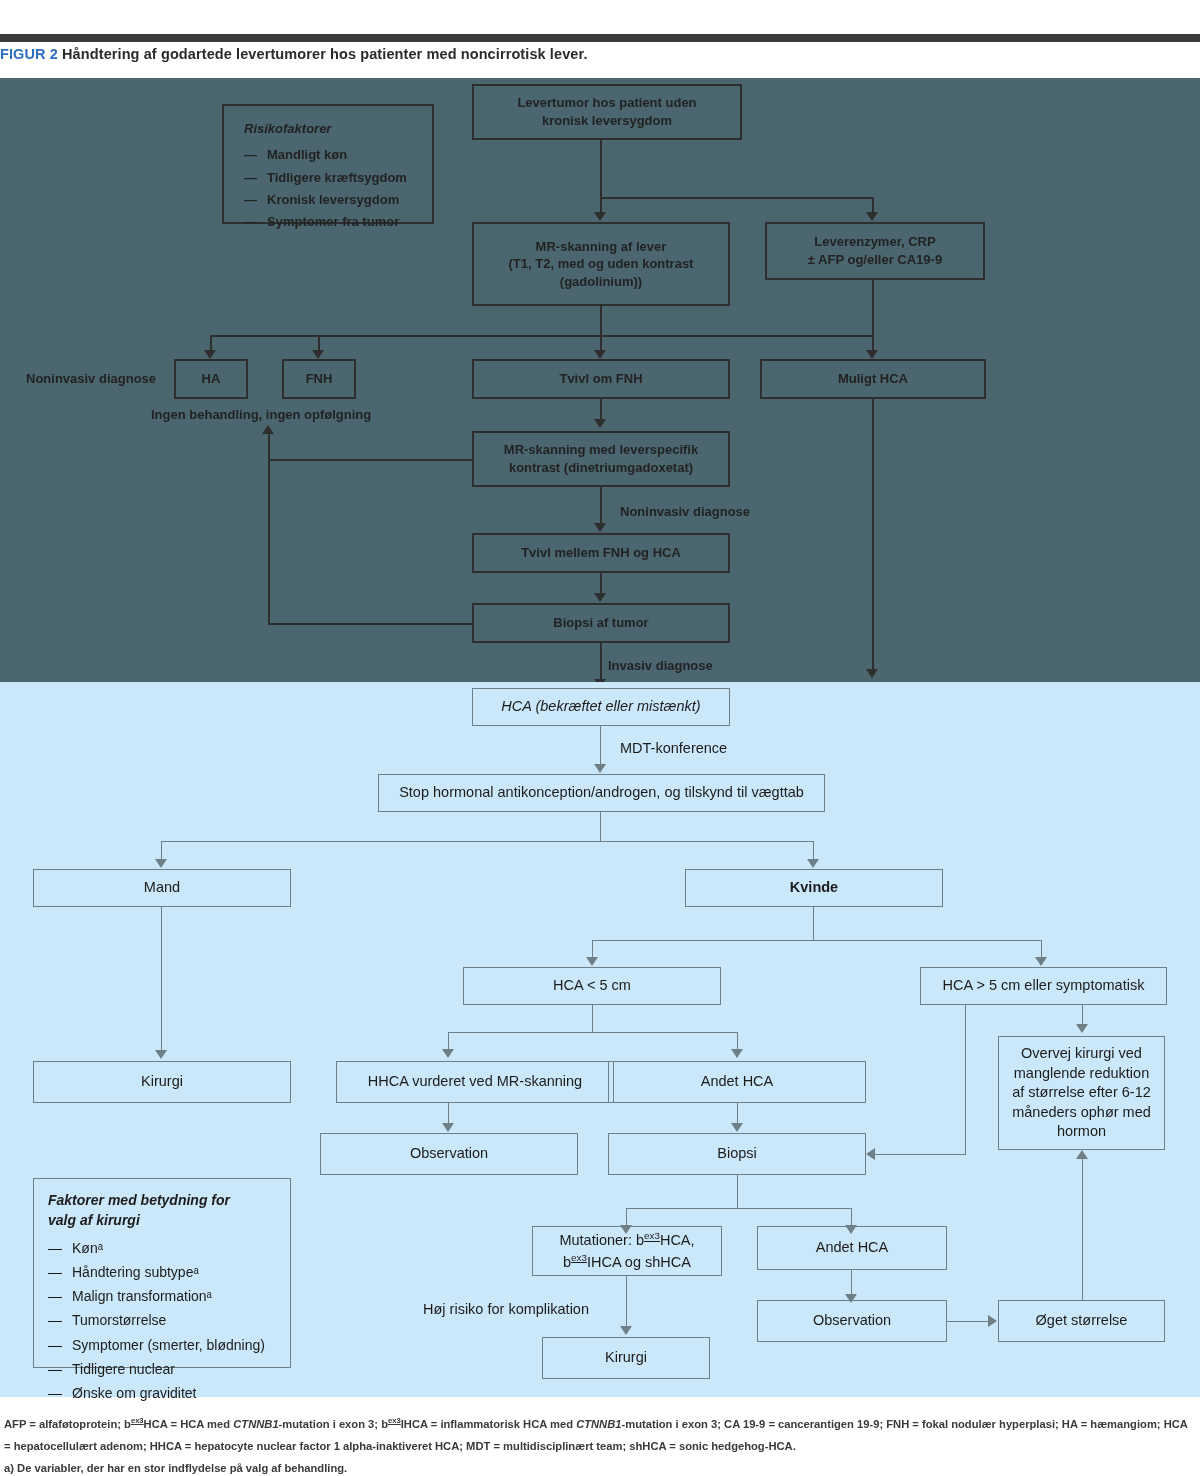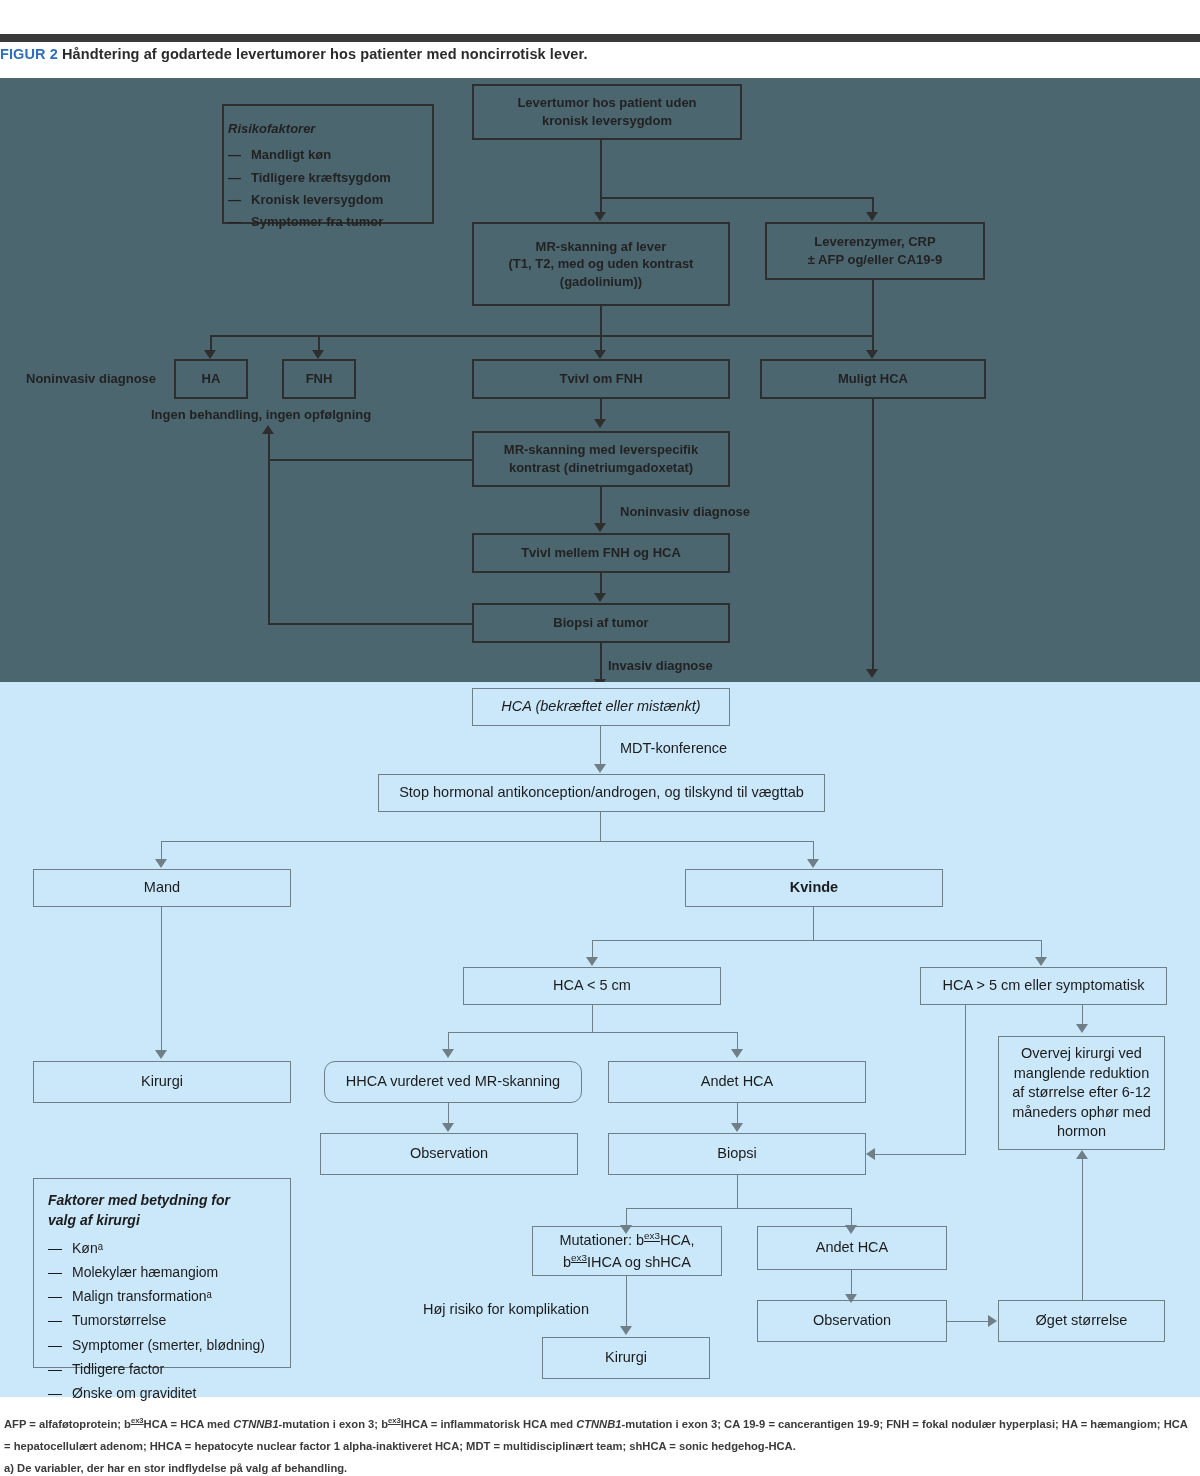--- a/index.html
+++ b/index.html
@@ -28,21 +28,21 @@
   .footnotes .blk { display:block; }
   .bottombar { position:absolute; left:0; top:1468px; width:1200px; height:6px; background:#3a3a3a; }
 
   
   .box { position:absolute; display:flex; align-items:center; justify-content:center;
          text-align:center; line-height:1.35; }
   .box.dark { border:2px solid #2e2e2e; color:#222; font-size:13px; font-weight:bold; }
   .box.lightb { border:1px solid #6f7f87; color:#1c1c1c; font-size:14.5px; font-weight:normal; }
 
   .listbox { position:absolute; display:block; text-align:left; }
-  .listbox.dark { border:2px solid #2e2e2e; color:#222; font-size:13px; font-weight:bold; padding:14px 4px; }
+  .listbox.dark { border:2px solid #2e2e2e; color:#222; font-size:13px; font-weight:bold; padding:14px 20px; }
   .listbox.lightb { border:1px solid #6f7f87; color:#1c1c1c; font-size:14px; font-weight:normal; padding:12px 14px; }
   .listbox .hd { font-style:italic; font-weight:bold; margin-bottom:6px; line-height:1.4; }
   .listbox ul { list-style:none; margin:0; padding:0; }
   .listbox li { display:flex; gap:10px; line-height:1.72; }
   .listbox li .dash { flex:0 0 auto; }
 
   .lbl { position:absolute; font-size:13px; font-weight:bold; color:#222; white-space:nowrap; }
   .lbl.light { font-weight:normal; font-size:14.5px; color:#1c1c1c; }
 
   .ln { position:absolute; background:#2e2e2e; }
@@ -250,21 +250,21 @@
     <span>HCA &gt; 5 cm eller symptomatisk</span>
   </div>
 
   <div class="ln l2 v" style="left:592px; top:971px; height:28px;"></div>
   <div class="ln l2 h" style="left:448px; top:998px; width:290px;"></div>
   <div class="ln l2 v" style="left:448px; top:998px; height:19px;"></div>
   <div class="ln l2 v" style="left:737px; top:998px; height:19px;"></div>
   <div class="arr l2 down" style="left:442px; top:1015px;"></div>
   <div class="arr l2 down" style="left:731px; top:1015px;"></div>
 
-  <div class="box lightb" style="left:324px; top:1027px; width:258px; height:42px;border-radius:11px;">
+  <div class="box lightb" style="left:336px; top:1027px; width:278px; height:42px;">
     <span>HHCA vurderet ved MR-skanning</span>
   </div>
   <div class="box lightb" style="left:608px; top:1027px; width:258px; height:42px;">
     <span>Andet HCA</span>
   </div>
 
   <div class="ln l2 v" style="left:1082px; top:971px; height:21px;"></div>
   <div class="arr l2 down" style="left:1076px; top:990px;"></div>
   <div class="box lightb" style="left:998px; top:1002px; width:167px; height:114px;">
     <div>
@@ -339,37 +339,37 @@
       <span>Faktorer med betydning for</span><br>
       <span>valg af kirurgi</span>
     </div>
     <ul>
       <li>
           <span class="dash">—</span>
           <span>Kønᵃ</span>
         </li>
       <li>
           <span class="dash">—</span>
-          <span>Molekylær hæmangiom</span>
+          <span>Håndtering subtypeᵃ</span>
         </li>
       <li>
           <span class="dash">—</span>
           <span>Malign transformationᵃ</span>
         </li>
       <li>
           <span class="dash">—</span>
           <span>Tumorstørrelse</span>
         </li>
       <li>
           <span class="dash">—</span>
           <span>Symptomer (smerter, blødning)</span>
         </li>
       <li>
           <span class="dash">—</span>
-          <span>Tidligere factor</span>
+          <span>Tidligere nuclear</span>
         </li>
       <li>
           <span class="dash">—</span>
           <span>Ønske om graviditet</span>
         </li>
     </ul>
   </div>
 
   <div class="footnotes">
     <span class="blk"><span>AFP = alfaføtoprotein; b</span><sup>ex3</sup><span>HCA = HCA med </span><span class="it">CTNNB1</span><span>-mutation i exon 3; b</span><sup>ex3</sup><span>IHCA = inflammatorisk HCA med </span><span class="it">CTNNB1</span><span>-mutation i exon 3; CA 19-9 = cancerantigen 19-9; FNH = fokal nodulær hyperplasi; HA = hæmangiom; HCA = hepatocellulært adenom; HHCA = hepatocyte nuclear factor 1 alpha-inaktiveret HCA; MDT = multidisciplinært team; shHCA = sonic hedgehog-HCA.</span></span>

